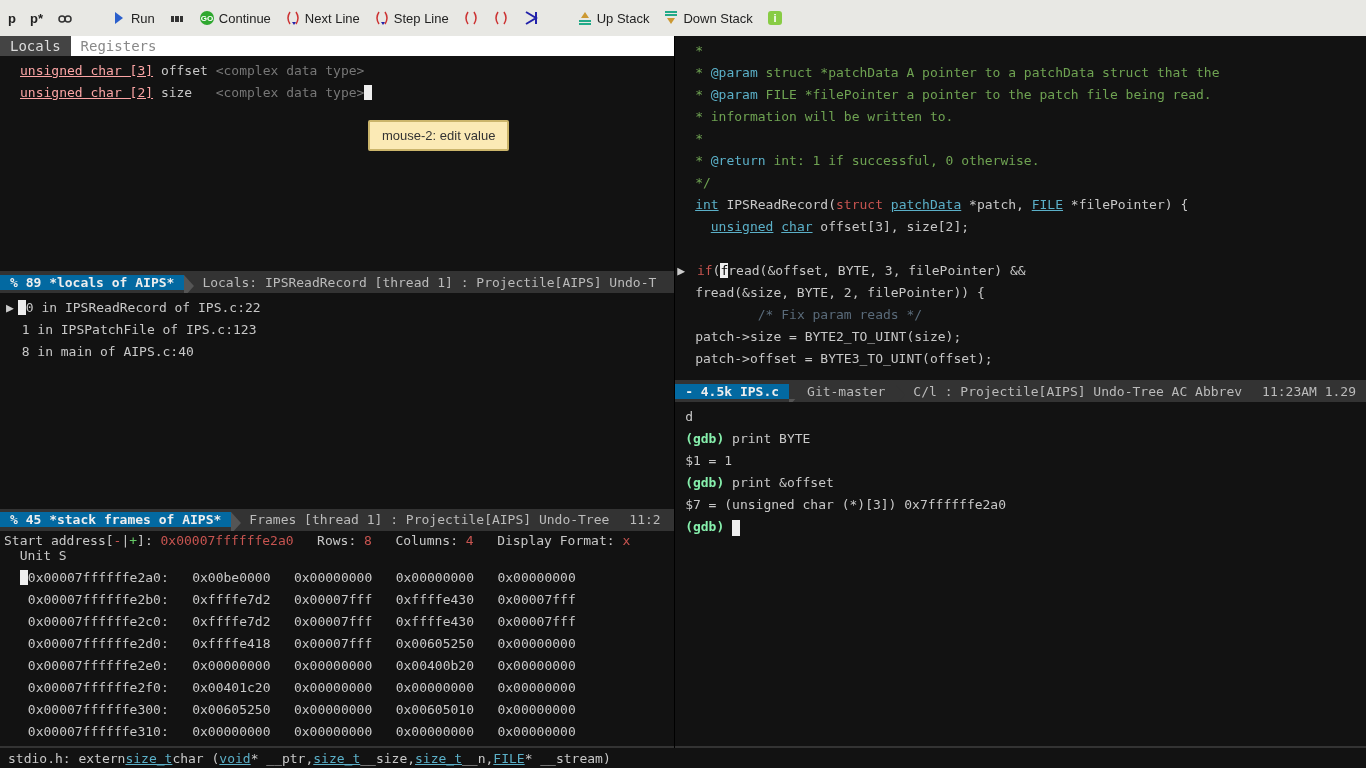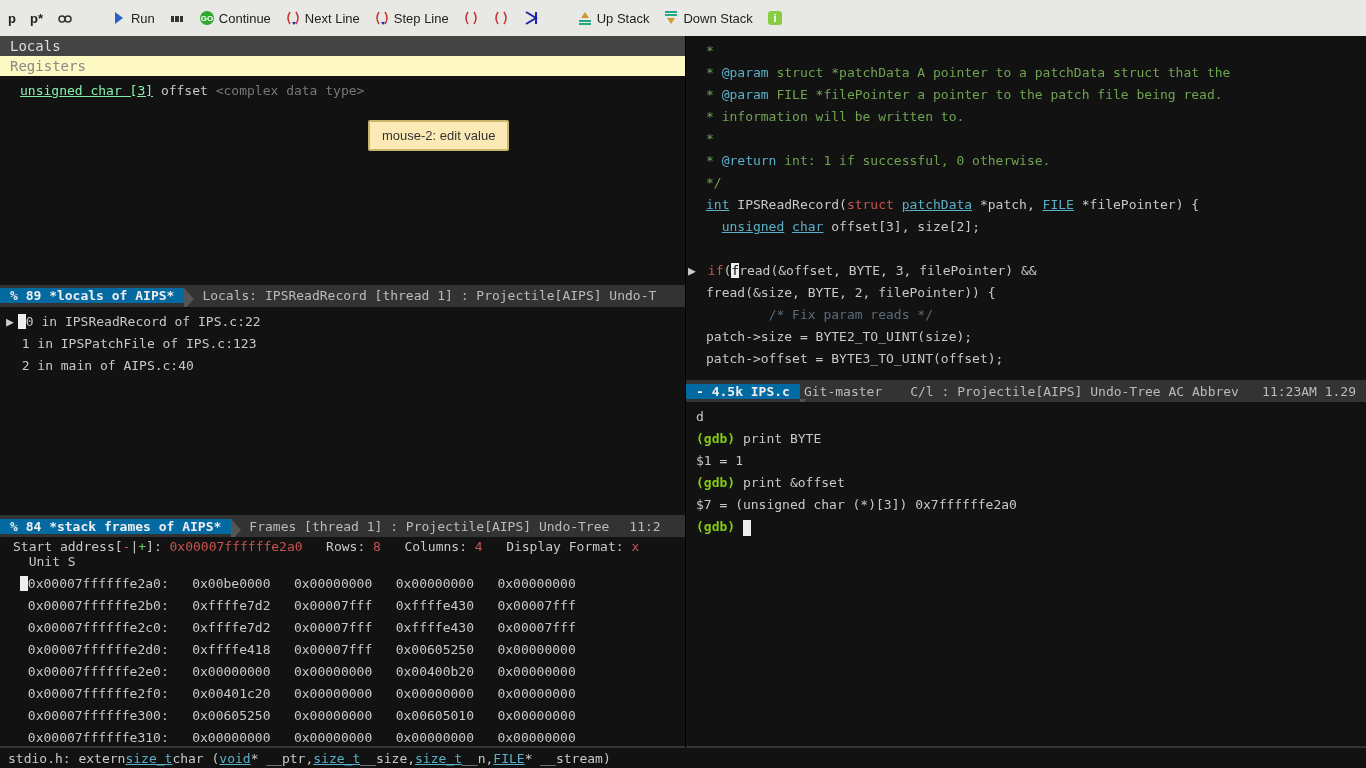--- a/index.html
+++ b/index.html
@@ -4,44 +4,44 @@
 <style>
 * { margin:0; padding:0; box-sizing:border-box; }
 body { background:#1a1a1a; color:#c8c8c8; font-family:"DejaVu Sans Mono",Consolas,monospace; font-size:13px; width:1366px; height:768px; overflow:hidden; position:relative; }
 .toolbar { background:#e8e8e4; height:36px; display:flex; align-items:center; padding:0 8px; gap:14px; font-family:sans-serif; font-size:13px; color:#222; }
 .tb-btn { display:flex; align-items:center; gap:4px; cursor:pointer; }
 .tb-ico { width:16px; height:16px; display:inline-block; }
 .tb-ico svg { width:16px; height:16px; }
 .main { display:flex; height:calc(768px - 36px); }
 .left-col { width:685px; display:flex; flex-direction:column; }
 .right-col { flex:1; display:flex; flex-direction:column; border-left:1px solid #000; }
-.tabs { background:#fef9c3; display:flex; font-size:14px;flex-direction:column; }
+.tabs { background:#ffffff; display:flex; font-size:14px; }
 .tab { padding:2px 10px; color:#888; cursor:pointer; }
 .tab.active { background:#444; color:#ddd; }
 .pane { background:#121212; flex:1; overflow:hidden; }
 .locals-body { padding:4px 0 4px 20px; line-height:22px; }
-.type { color:#86efac; text-decoration:underline; }
+.type { color:#fca5a5; text-decoration:underline; }
 .dim { color:#777; }
 .modeline { background:#333; color:#bbb; font-size:13px; display:flex; align-items:center; height:22px; overflow:hidden; white-space:nowrap; }
 .ml-seg { padding:0 10px; position:relative; }
 .ml-start { background:#0369a1; color:#eee; font-weight:bold; }
 .ml-arrow::after { content:""; position:absolute; right:-10px; top:0; border-left:10px solid #555; border-top:11px solid transparent; border-bottom:11px solid transparent; }
 .ml-arrow2::after { content:""; position:absolute; right:-10px; top:0; border-left:10px solid #333; border-top:11px solid transparent; border-bottom:11px solid transparent; }
 .stack-body { padding:4px 0 4px 6px; line-height:22px; }
 .gutter-tri { color:#ccc; display:inline-block; width:12px; }
-.mem-header { padding:2px 13px; font-size:13px; }
+.mem-header { padding:2px 4px; font-size:13px; }
 .mem-body { padding:2px 0 2px 20px; line-height:22px; }
 .addr { color:#c8c8c8; }
 .src-body { padding:4px 20px; line-height:22px; }
 .comment-doc { color:#6fa352; }
 .kw { color:#c75450; }
 .cyan { color:#5bb0c8; }
 .under { text-decoration:underline; }
 .gud-body { padding:4px 10px; line-height:22px; }
-.prompt { color:#84cc16; font-weight:bold; }
+.prompt { color:#86efac; font-weight:bold; }
 .red { color:#c75450; }
 .tooltip { position:absolute; left:368px; top:120px; background:#fbeab5; color:#333; border:2px solid #cbb56b; padding:6px 12px; font-family:sans-serif; font-size:13px; border-radius:2px; }
 .cur-inv { background:#eee; color:#000; }
 .cursor { display:inline-block; width:8px; height:16px; background:#eee; vertical-align:middle; }
 .minibuf { position:absolute; bottom:0; left:0; right:0; height:20px; background:#121212; padding:0 8px; display:flex; align-items:center; font-size:13px; }
 .locals-pane { height:219px; }
 .stack-pane { height:185px; }
 .mem-pane { flex:1; }
 .src-pane { height:517px; }
 .gud-pane { flex:1; }
@@ -147,36 +147,37 @@
 
   <div class="left-col">
 
     <div class="tabs">
       <div class="tab active">Locals</div>
       <div class="tab">Registers</div>
     </div>
     <div class="pane locals-pane">
       <div class="locals-body">
         <div><span class="type">unsigned char [3]</span> <span>offset</span> <span class="dim">&lt;complex data type&gt;</span></div>
+        <div><span class="type">unsigned char [2]</span> <span>size</span>&nbsp;&nbsp; <span class="dim">&lt;complex data type&gt;</span><span class="cur-inv">&nbsp;</span></div>
       </div>
     </div>
     <div class="modeline">
       <span class="ml-seg ml-start ml-arrow"><span>% 89</span> <span>*locals of AIPS*</span></span>
       <span class="ml-seg" style="padding-left:18px">Locals: IPSReadRecord [thread 1] : Projectile[AIPS] Undo-T</span>
     </div>
 
     <div class="pane stack-pane">
       <div class="stack-body">
         <div><span class="gutter-tri">▶</span><span class="cur-inv"> </span><span>0 in IPSReadRecord of IPS.c:22</span></div>
         <div>&nbsp;&nbsp;<span>1 in IPSPatchFile of IPS.c:123</span></div>
-        <div>&nbsp;&nbsp;<span>2 in main of AIPS.c:40</span></div>
-      </div>
-    </div>
-    <div class="modeline">
-      <span class="ml-seg ml-start ml-arrow"><span>% 84</span> <span>*stack frames of AIPS*</span></span>
+        <div>&nbsp;&nbsp;<span>8 in main of AIPS.c:40</span></div>
+      </div>
+    </div>
+    <div class="modeline">
+      <span class="ml-seg ml-start ml-arrow"><span>% 45</span> <span>*stack frames of AIPS*</span></span>
       <span class="ml-seg" style="padding-left:18px">Frames [thread 1] : Projectile[AIPS] Undo-Tree </span>
       <span class="ml-seg">11:2</span>
     </div>
 
     <div class="pane mem-pane">
       <div class="mem-header">
         <span>Start address</span>[<span class="red">-</span>|<span style="color:#6c6">+</span>]: <span class="red">0x00007ffffffe2a0</span>
         &nbsp;&nbsp;<span>Rows:</span> <span class="red">8</span>
         &nbsp;&nbsp;<span>Columns:</span> <span class="red">4</span>
         &nbsp;&nbsp;<span>Display Format:</span> <span class="red">x</span>
@@ -218,21 +219,21 @@
         <div>       fread(&amp;size, BYTE, 2, filePointer)) {</div>
         <div>&nbsp;&nbsp;&nbsp;&nbsp;&nbsp;&nbsp;&nbsp;&nbsp;<span class="dim" style="color:#5a6b7a">/* Fix param reads */</span></div>
         <div>        patch-&gt;size = BYTE2_TO_UINT(size);</div>
         <div>        patch-&gt;offset = BYTE3_TO_UINT(offset);</div>
         <div>&nbsp;</div>
 
       </div>
     </div>
     <div class="modeline">
       <span class="ml-seg ml-start ml-arrow"><span>- 4.5k</span> <span>IPS.c</span></span>
-      <span class="ml-seg ml-arrow2" style="padding-left:4px;background:#333">Git-master</span>
+      <span class="ml-seg ml-arrow2" style="padding-left:18px;background:#333">Git-master</span>
       <span class="ml-seg" style="padding-left:18px"><span>C/l : Projectile[AIPS] Undo-Tree AC Abbrev </span></span>
       <span style="flex:1"></span>
       <span class="ml-seg">11:23AM 1.29</span>
     </div>
 
     <div class="pane gud-pane">
       <div class="gud-body">
         <div>d</div>
         <div><span class="prompt">(gdb)</span><span> print BYTE</span></div>
         <div>$1 = 1</div>

